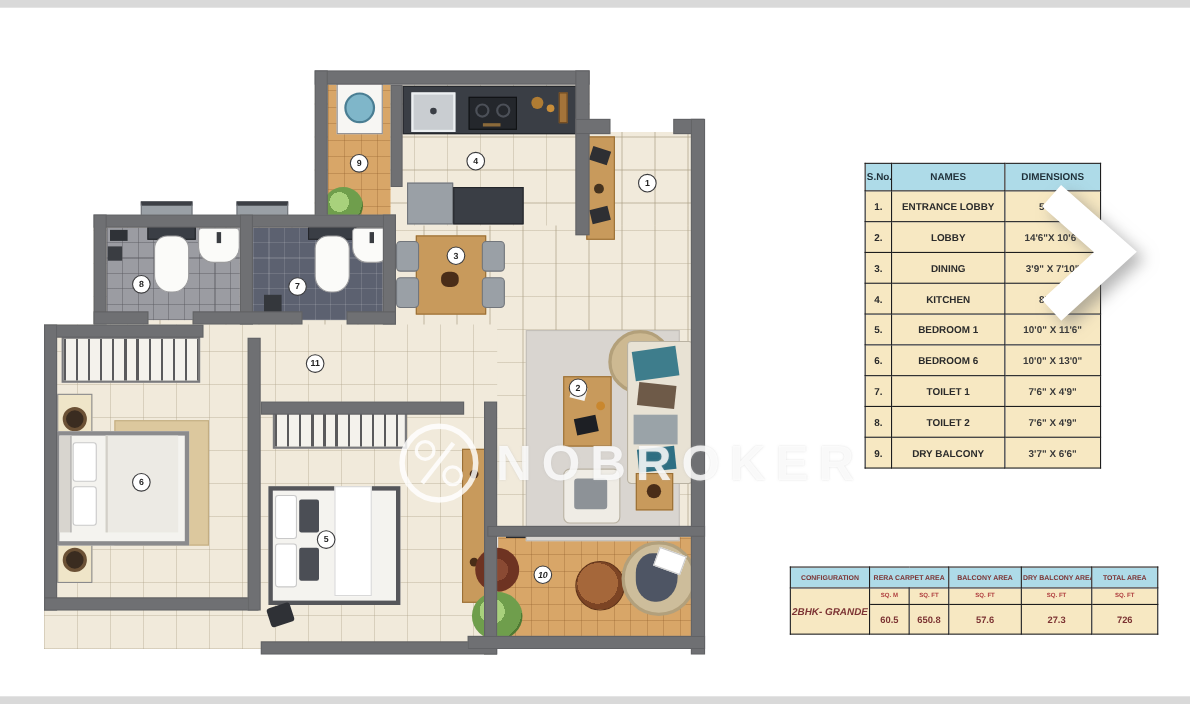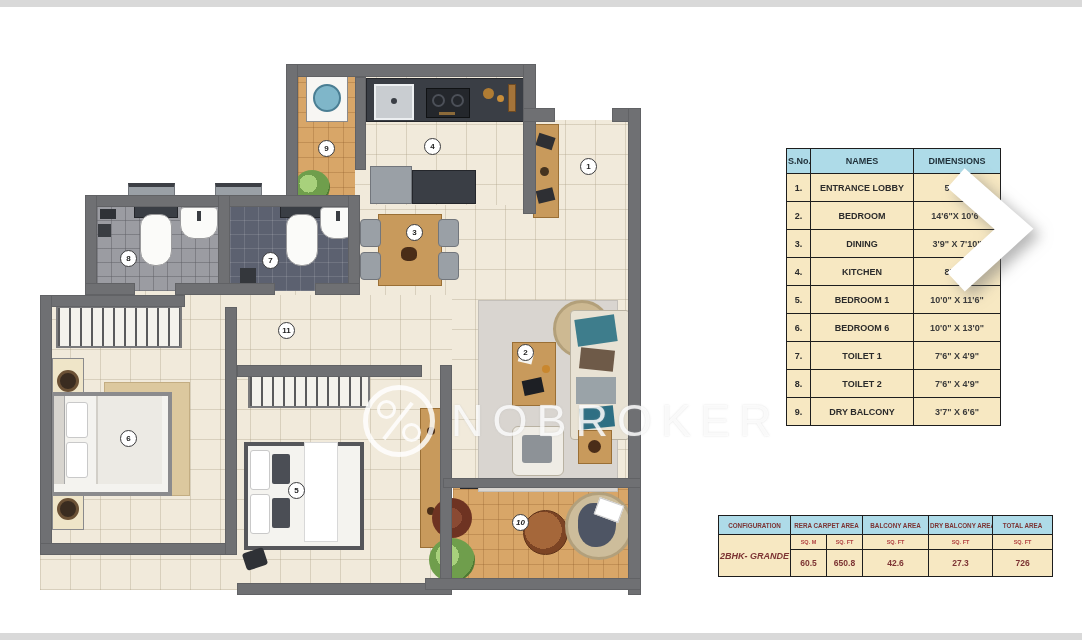--- a/index.html
+++ b/index.html
@@ -32,21 +32,21 @@
     background:#fff;border:1.5px solid #3b3b3d;display:flex;align-items:center;justify-content:center;
     font-size:8px;font-weight:bold;color:#222;}
   .plantG{border-radius:50%;background:radial-gradient(circle at 40% 40%,#a8d17c 0 30%,#6f9e4c 30% 70%,#4f7a33 70% 100%);}
   .plantR{border-radius:50%;background:radial-gradient(circle at 50% 50%,#8a4a33 0 35%,#6e3322 35% 75%,#54281c 75% 100%);}
   
   #wm{position:absolute;left:363px;top:385px;z-index:60;display:flex;align-items:center;pointer-events:none;}
   #wm-logo{width:62px;height:62px;border:5px solid rgba(255,255,255,.82);border-radius:50%;position:relative;}
   #wm-logo .bar{position:absolute;left:28px;top:8px;width:4px;height:46px;background:rgba(255,255,255,.82);transform:rotate(38deg);}
   #wm-logo .c1,#wm-logo .c2{position:absolute;width:13px;height:13px;border:3.5px solid rgba(255,255,255,.82);border-radius:50%;}
   #wm-logo .c1{left:9px;top:10px;} #wm-logo .c2{right:9px;bottom:10px;}
-  #wm-text{margin-left:16px;font-size:45px;font-weight:normal;letter-spacing:9px;
+  #wm-text{margin-left:16px;font-size:45px;font-weight:bold;letter-spacing:9px;
     color:rgba(255,255,255,.80);text-shadow:0 0 2px rgba(185,185,185,.45);}
   
   #rooms-table{position:absolute;left:786px;top:148px;z-index:5;border-collapse:collapse;table-layout:fixed;width:214px;}
   #rooms-table th,#rooms-table td{border:1.6px solid #1d1d1d;text-align:center;vertical-align:middle;
     overflow:hidden;white-space:nowrap;}
   #rooms-table th{background:#aedbe8;color:#1f2f38;font-size:9px;font-weight:bold;height:22px;}
   #rooms-table td{background:#f7e8c2;color:#2b2b2b;font-size:9px;font-weight:bold;height:25px;}
   #rooms-table td.dim{font-weight:600;color:#3a3a3a;}
   
   #config-table{position:absolute;left:718px;top:515px;z-index:5;border-collapse:collapse;table-layout:fixed;width:334px;}
@@ -213,21 +213,21 @@
 
     <div class="marker" style="left:580px;top:158px;">1</div>
     <div class="marker" style="left:517px;top:344px;">2</div>
     <div class="marker" style="left:406px;top:224px;">3</div>
     <div class="marker" style="left:424px;top:138px;">4</div>
     <div class="marker" style="left:288px;top:482px;">5</div>
     <div class="marker" style="left:120px;top:430px;">6</div>
     <div class="marker" style="left:262px;top:252px;">7</div>
     <div class="marker" style="left:120px;top:250px;">8</div>
     <div class="marker" style="left:318px;top:140px;">9</div>
-    <div class="marker" style="left:512px;top:514px;font-style:italic;">10</div>
+    <div class="marker" style="left:485px;top:514px;font-style:italic;">10</div>
     <div class="marker" style="left:278px;top:322px;">11</div>
   </div>
 
   <div id="wm">
     <div id="wm-logo">
       <div class="bar"></div>
       <div class="c1"></div>
       <div class="c2"></div>
     </div>
     <div id="wm-text">NOBROKER</div>
@@ -245,21 +245,21 @@
       <th>NAMES</th>
       <th>DIMENSIONS</th>
     </tr>
     <tr>
           <td>1.</td>
           <td>ENTRANCE LOBBY</td>
           <td class="dim">5'1" X</td>
         </tr>
     <tr>
           <td>2.</td>
-          <td>BEDROOM</td>
+          <td>LOBBY</td>
           <td class="dim">14'6"X 10'6"</td>
         </tr>
     <tr>
           <td>3.</td>
           <td>DINING</td>
           <td class="dim">3'9" X 7'10"</td>
         </tr>
     <tr>
           <td>4.</td>
           <td>KITCHEN</td>
@@ -314,21 +314,21 @@
       <td class="cfg" rowspan="2">2BHK- GRANDE</td>
       <td class="unit">SQ. M</td>
       <td class="unit">SQ. FT</td>
       <td class="unit">SQ. FT</td>
       <td class="unit">SQ. FT</td>
       <td class="unit">SQ. FT</td>
     </tr>
     <tr>
       <td class="val">60.5</td>
       <td class="val">650.8</td>
-      <td class="val">42.6</td>
+      <td class="val">57.6</td>
       <td class="val">27.3</td>
       <td class="val">726</td>
     </tr>
   </tbody>
     </table>
 
   <svg id="next-arrow" width="96" height="128" viewBox="0 0 96 128">
     <path d="M14 12 L72 63 L14 116" fill="none" stroke="#ffffff" stroke-width="26" stroke-linecap="butt" stroke-linejoin="miter"></path>
   </svg>
 </div>

